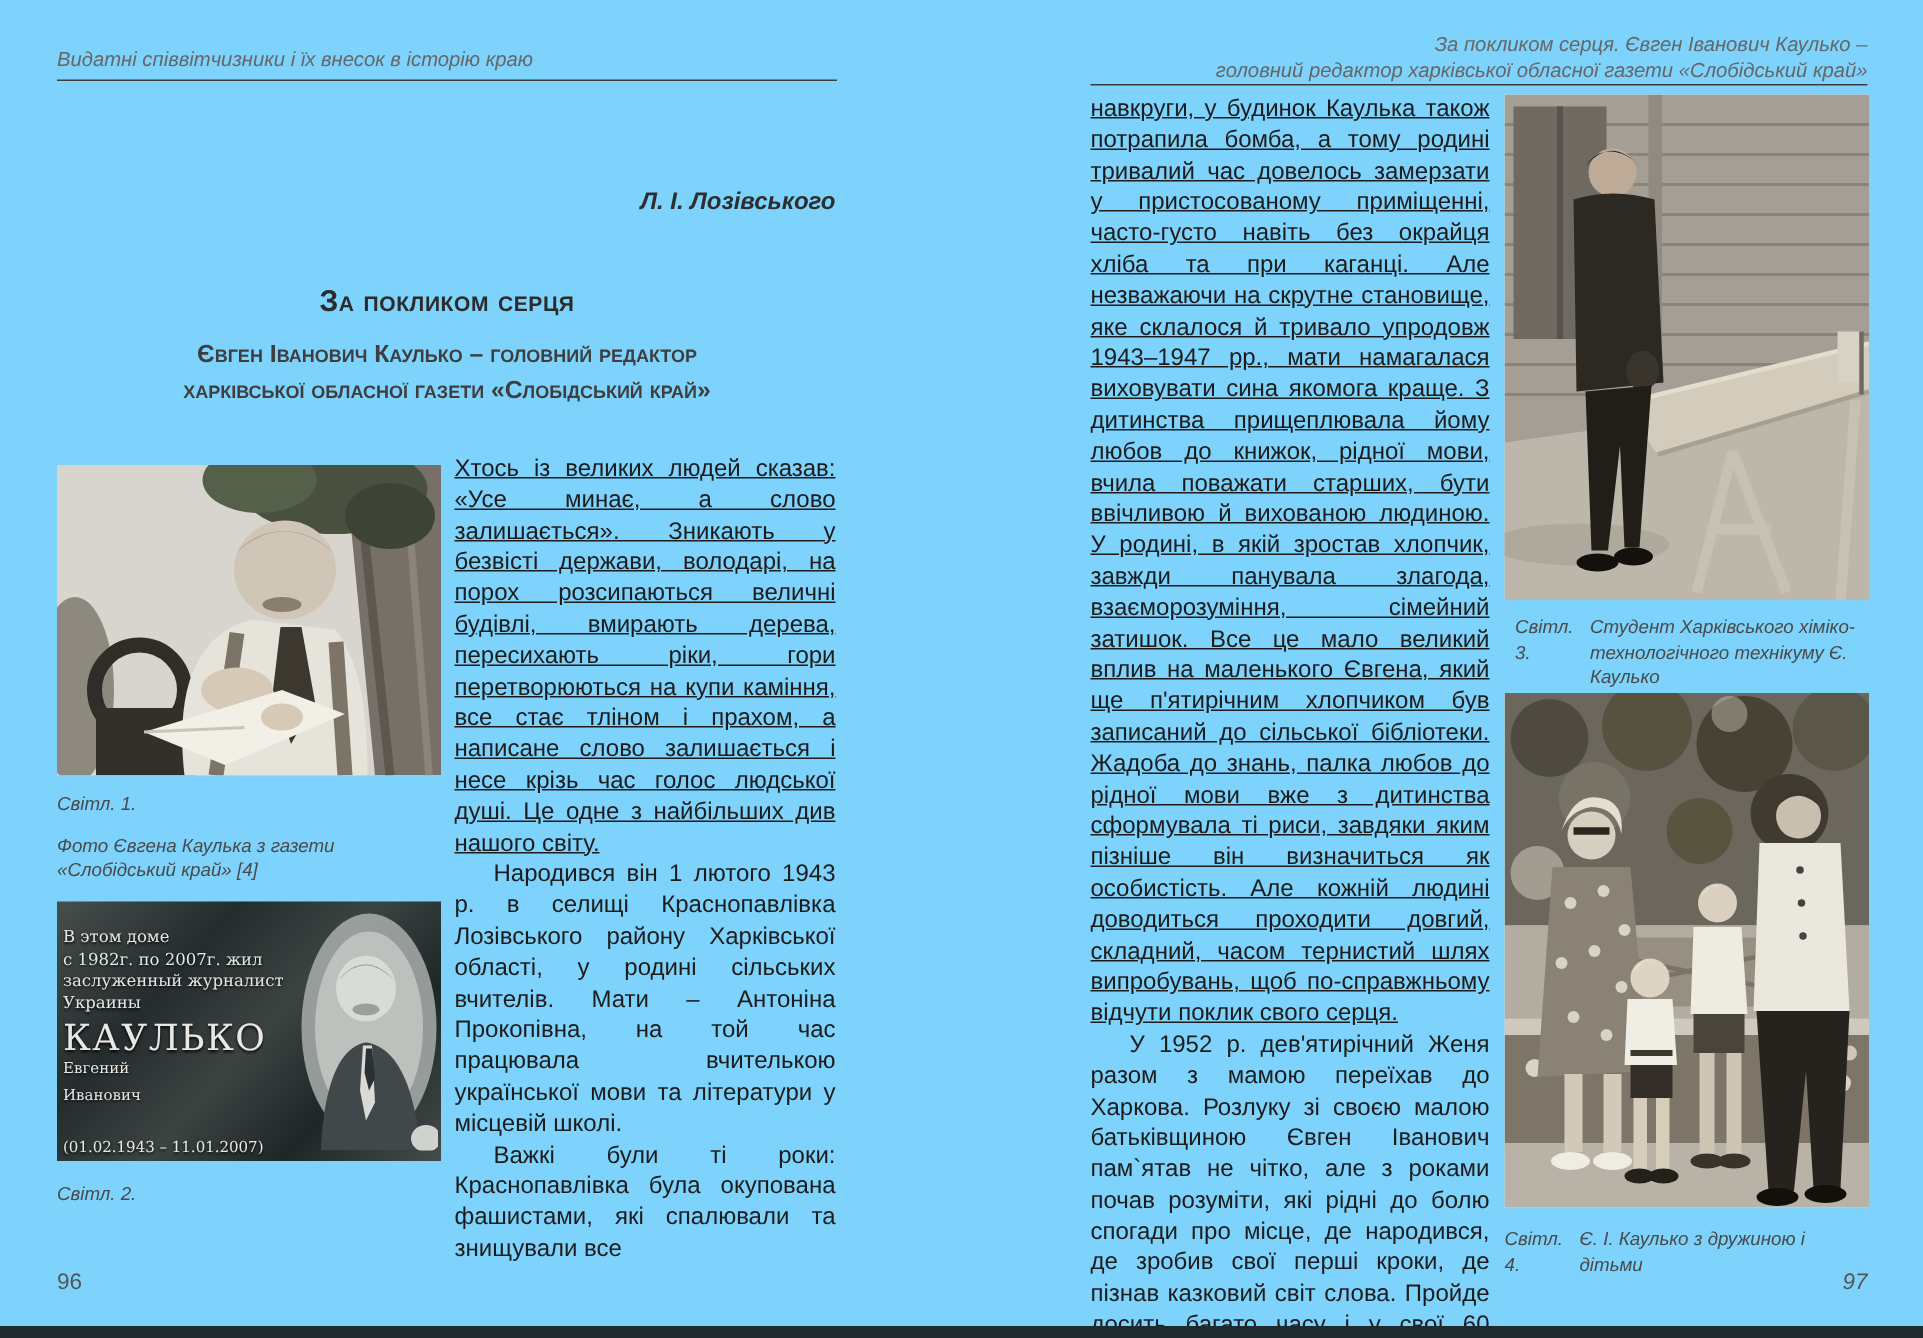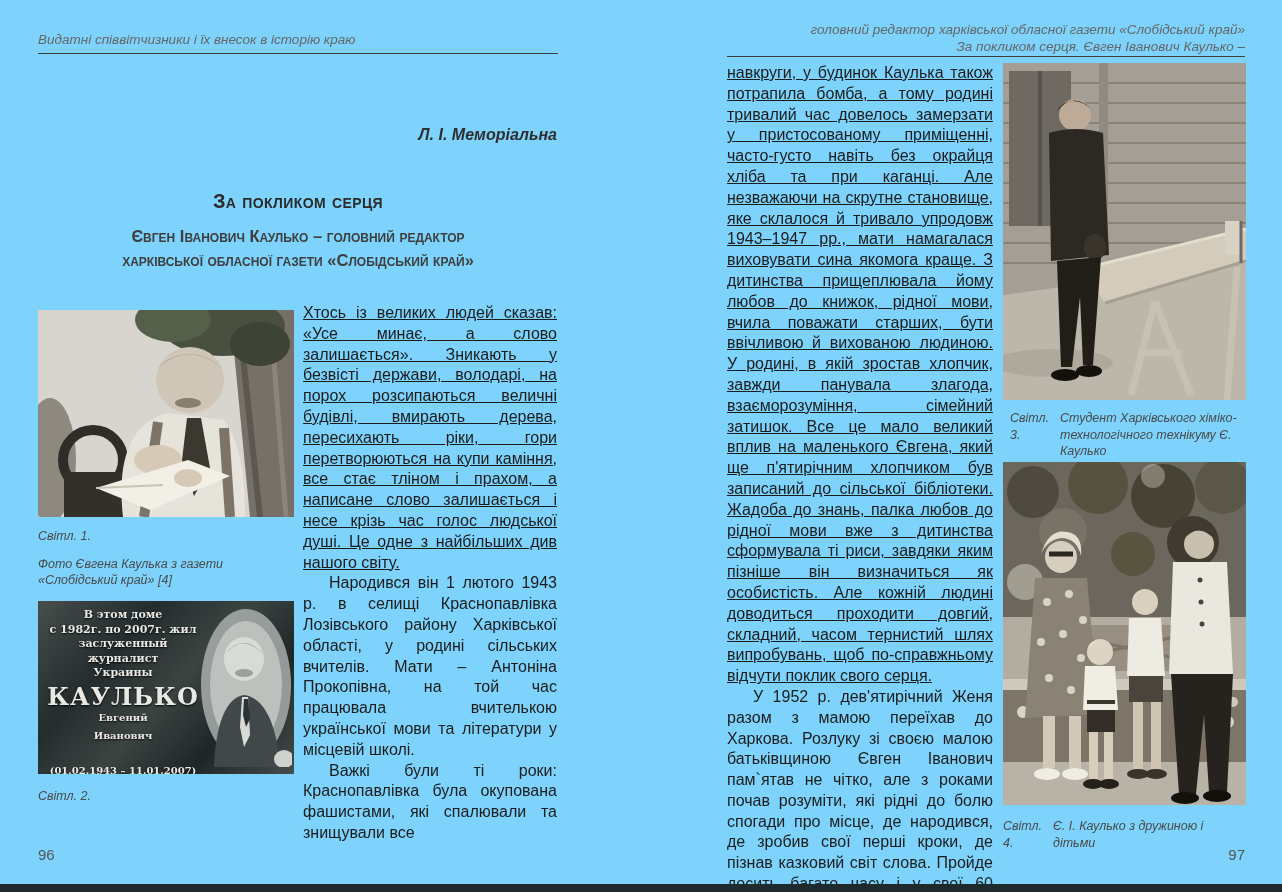--- a/index.html
+++ b/index.html
@@ -33,22 +33,22 @@
   
   .photo{position:absolute;overflow:hidden;background:#d8d5ce;}
   .photo svg{display:block;}
   .photo1{left:38px;top:310px;width:256px;height:207px;}
   .photo2{left:38px;top:601px;width:256px;height:173px;
           background:linear-gradient(132deg,#474e4c 0%,#242c2e 30%,#3c4442 52%,#1e2628 74%,#454c4a 100%);}
   .photo3{left:1003px;top:63px;width:243px;height:337px;}
   .photo4{left:1003px;top:462px;width:243px;height:343px;}
 
   
-  .plaque-text{position:absolute;left:4px;top:7px;width:162px;text-align:center;
-               font-family:"DejaVu Serif", serif;font-weight:bold;color:#e9e9e4;
+  .plaque-text{position:absolute;left:4px;top:17px;width:162px;text-align:left;
+               font-family:"DejaVu Serif", serif;font-weight:normal;color:#e9e9e4;
                text-shadow:0 1px 2px rgba(0,0,0,.9);}
   .plaque-text .pl-s{font-size:11px;line-height:14.5px;}
   .plaque-text .pl-name{font-size:24px;line-height:24px;letter-spacing:1px;margin-top:4px;}
   .plaque-text .pl-mid{font-size:10px;line-height:18px;}
   .plaque-text .pl-dates{font-size:10px;line-height:14px;margin-top:19px;}
   .plaque-portrait{position:absolute;right:2px;top:6px;}
 
   
   .caption{position:absolute;font-style:italic;font-size:12.5px;line-height:16.5px;color:#4a4a4a;}
   .cap1{left:38px;top:528px;width:256px;}
@@ -56,34 +56,34 @@
   .cap-stack .cap-label{margin-bottom:11px;}
   .cap-row{display:flex;}
   .cap-row .cap-label{flex:0 0 50px;}
   .cap-row .cap-text{flex:1;}
   .cap3{left:1010px;top:410px;width:243px;}
   .cap4{left:1003px;top:818px;width:243px;}
 
   
   .pagenum{position:absolute;font-size:15px;color:#555;}
   .pn-left{left:38px;top:846px;}
-  .pn-right{left:1185px;top:846px;width:60px;text-align:right;}
+  .pn-right{left:1185px;top:846px;width:60px;text-align:right;font-style:italic;}
 
   
   .bottom-bar{position:absolute;left:0;top:884px;width:1282px;height:8px;background:#1f2a2d;}
 </style>
 </head>
 <body>
 
 <div class="canvas">
 
   <div class="running-header rh-left">Видатні співвітчизники і їх внесок в історію краю</div>
   <div class="header-rule rule-left"></div>
 
-  <div class="author">Л. І. Меморіальна</div>
+  <div class="author">Л. І. Лозівського</div>
   <h1 class="article-title">За покликом серця</h1>
   <div class="article-subtitle">
     <div>Євген Іванович Каулько – головний редактор</div>
     <div>харківської обласної газети «Слобідський край»</div>
   </div>
 
   <div class="photo photo1">
     <svg width="256" height="207" viewBox="0 0 256 207">
       <rect width="256" height="207" fill="#d8d5ce"></rect>
       <polygon points="192,0 256,0 256,207 212,207" fill="#767068"></polygon>
@@ -142,22 +142,22 @@
 
   <div class="bodycol col-left">
     <p class="first">Хтось із великих людей сказав: «Усе минає, а слово залишається». Зникають у безвісті держави, володарі, на порох розсипаються величні будівлі, вмирають дерева, пересихають ріки, гори перетворюються на купи каміння, все стає тліном і прахом, а написане слово залишається і несе крізь час голос людської душі. Це одне з найбільших див нашого світу.</p>
     <p>Народився він 1 лютого 1943 р. в селищі Краснопавлівка Лозівського району Харківської області, у родині сільських вчителів. Мати – Антоніна Прокопівна, на той час працювала вчителькою української мови та літератури у місцевій школі.</p>
     <p>Важкі були ті роки: Краснопавлівка була окупована фашистами, які спалювали та знищували все</p>
   </div>
 
   <div class="pagenum pn-left">96</div>
 
   <div class="running-header rh-right">
+    <div>За покликом серця. Євген Іванович Каулько –</div>
     <div>головний редактор харківської обласної газети «Слобідський край»</div>
-    <div>За покликом серця. Євген Іванович Каулько –</div>
   </div>
   <div class="header-rule rule-right"></div>
 
   <div class="bodycol col-right">
     <p class="first">навкруги, у будинок Каулька також потрапила бомба, а тому родині тривалий час довелось замерзати у пристосованому приміщенні, часто-густо навіть без окрайця хліба та при каганці. Але незважаючи на скрутне становище, яке склалося й тривало упродовж 1943–1947 рр., мати намагалася виховувати сина якомога краще. З дитинства прищеплювала йому любов до книжок, рідної мови, вчила поважати старших, бути ввічливою й вихованою людиною. У родині, в якій зростав хлопчик, завжди панувала злагода, взаєморозуміння, сімейний затишок. Все це мало великий вплив на маленького Євгена, який ще п'ятирічним хлопчиком був записаний до сільської бібліотеки. Жадоба до знань, палка любов до рідної мови вже з дитинства сформувала ті риси, завдяки яким пізніше він визначиться як особистість. Але кожній людині доводиться проходити довгий, складний, часом тернистий шлях випробувань, щоб по-справжньому відчути поклик свого серця.</p>
     <p>У 1952 р. дев'ятирічний Женя разом з мамою переїхав до Харкова. Розлуку зі своєю малою батьківщиною Євген Іванович пам`ятав не чітко, але з роками почав розуміти, які рідні до болю спогади про місце, де народився, де зробив свої перші кроки, де пізнав казковий світ слова. Пройде досить багато часу і у свої 60 свідомих років він скаже: «Я вдячний Краснопавлівській землі, щедрій і родючій на таланти, і я гордий з того, що народився саме там».</p>
   </div>
 
   <div class="photo photo3">
     <svg width="243" height="337" viewBox="0 0 243 337">

